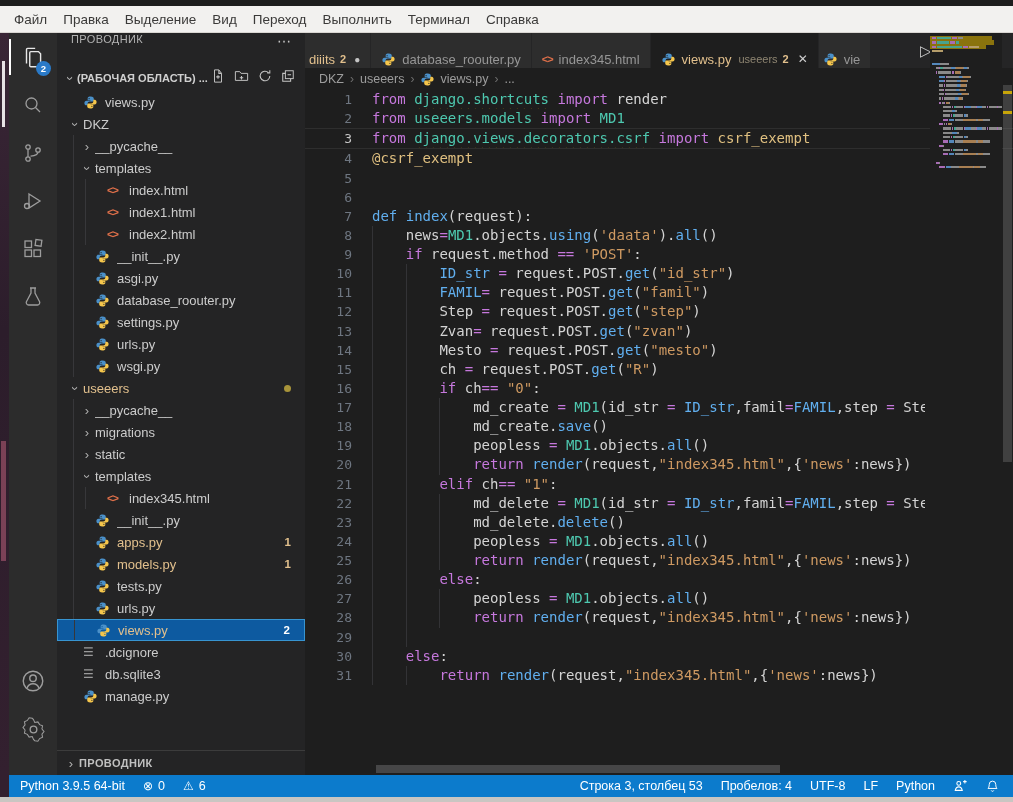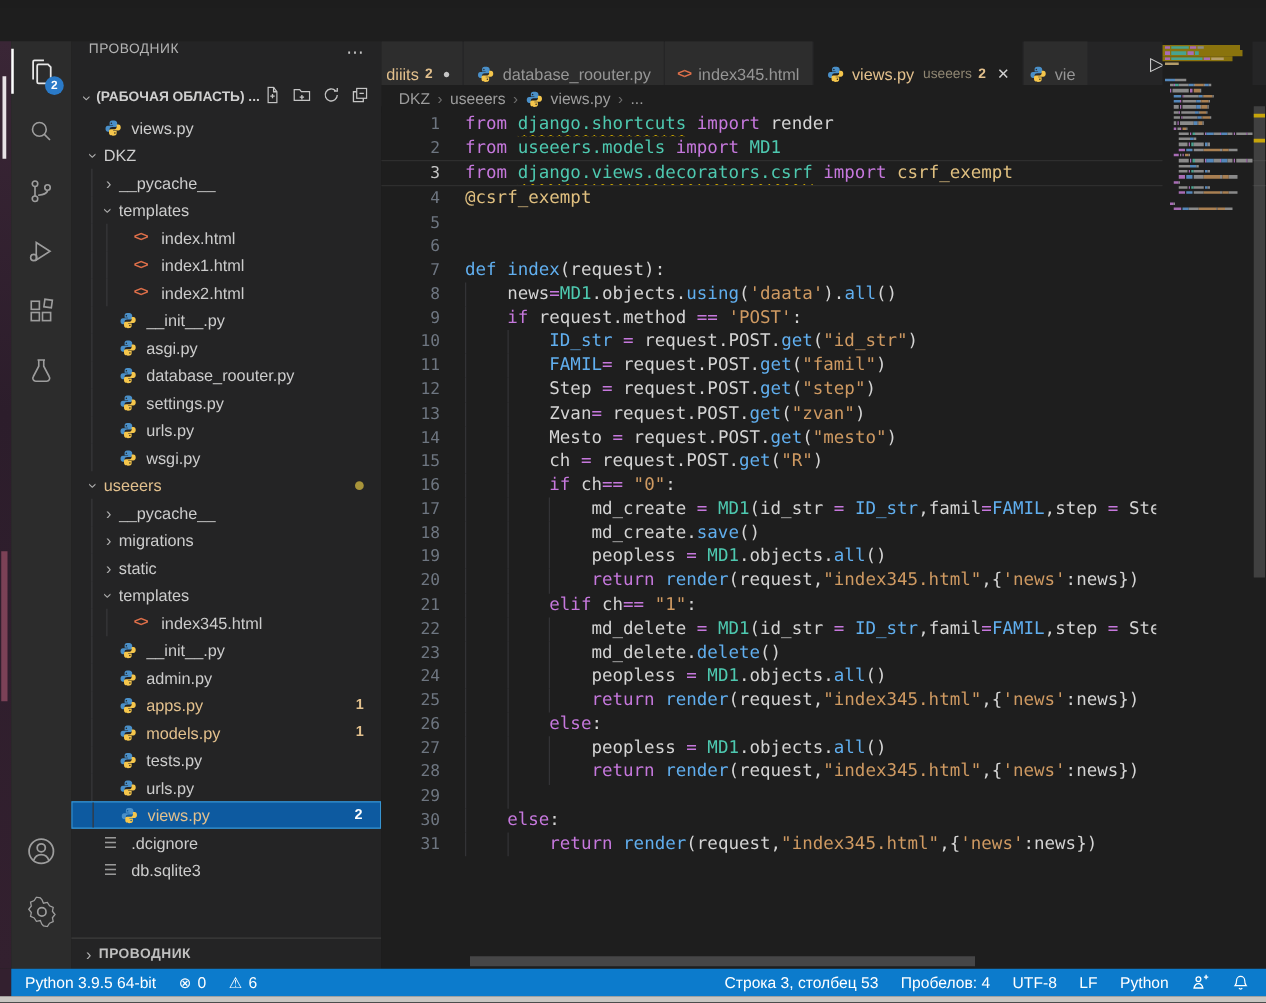--- a/index.html
+++ b/index.html
@@ -103,20 +103,30 @@
   .sb-item .ic{font-size:12px;}
   .bottom-strip{position:absolute;left:0;top:797px;width:1013px;height:5px;background:#c9c6c2;}
   .deskcorner{position:absolute;left:0;top:775px;width:9px;height:22px;background:#33202f;}
 </style>
 </head>
 <body>
 
 <div class="screen">
   <div class="top-strip"></div>
 
+  <div class="menubar">
+      <span class="menu-item">Файл</span>
+      <span class="menu-item">Правка</span>
+      <span class="menu-item">Выделение</span>
+      <span class="menu-item">Вид</span>
+      <span class="menu-item">Переход</span>
+      <span class="menu-item">Выполнить</span>
+      <span class="menu-item">Терминал</span>
+      <span class="menu-item">Справка</span>
+    </div>
 
   <div class="main">
     <div class="desk-strip">
       <div class="seg1"></div>
       <div class="seg2"></div>
     </div>
 
     <div class="activitybar">
       <div class="act-item active" style="top:0">
         <svg width="26" height="26" viewBox="0 0 24 24">
@@ -363,31 +373,20 @@
           </div>
           <div class="tree-row" style="padding-left: 22px;">
             <div class="tree-guide" style="left: 16px;"></div>
             <span class="chev"></span>
             <span class="ficon">
               <svg width="15" height="15" viewBox="0 0 32 32">
                 <path fill="#4a90c9" d="M16 3c-6 0-6 3-6 5v3h6v1H7c-2.5 0-4 2-4 5s1.5 5 4 5h3v-4c0-2.5 2-4 4.5-4H20c2 0 3-1.5 3-3V8c0-2-1-5-7-5zm-3 3.5a1.3 1.3 0 1 1 0 2.6 1.3 1.3 0 0 1 0-2.6z"></path>
                 <path fill="#f5c64c" d="M16 29c6 0 6-3 6-5v-3h-6v-1h9c2.5 0 4-2 4-5s-1.5-5-4-5h-3v4c0 2.5-2 4-4.5 4H12c-2 0-3 1.5-3 3v3c0 2 1 5 7 5zm3-3.5a1.3 1.3 0 1 1 0-2.6 1.3 1.3 0 0 1 0 2.6z"></path>
               </svg>
             </span>
-            <span class="lbl">admin.py</span>
-          </div>
-          <div class="tree-row" style="padding-left: 22px;">
-            <div class="tree-guide" style="left: 16px;"></div>
-            <span class="chev"></span>
-            <span class="ficon">
-              <svg width="15" height="15" viewBox="0 0 32 32">
-                <path fill="#4a90c9" d="M16 3c-6 0-6 3-6 5v3h6v1H7c-2.5 0-4 2-4 5s1.5 5 4 5h3v-4c0-2.5 2-4 4.5-4H20c2 0 3-1.5 3-3V8c0-2-1-5-7-5zm-3 3.5a1.3 1.3 0 1 1 0 2.6 1.3 1.3 0 0 1 0-2.6z"></path>
-                <path fill="#f5c64c" d="M16 29c6 0 6-3 6-5v-3h-6v-1h9c2.5 0 4-2 4-5s-1.5-5-4-5h-3v4c0 2.5-2 4-4.5 4H12c-2 0-3 1.5-3 3v3c0 2 1 5 7 5zm3-3.5a1.3 1.3 0 1 1 0-2.6 1.3 1.3 0 0 1 0 2.6z"></path>
-              </svg>
-            </span>
             <span class="lbl warn">apps.py</span>
             <span class="badge">1</span>
           </div>
           <div class="tree-row" style="padding-left: 22px;">
             <div class="tree-guide" style="left: 16px;"></div>
             <span class="chev"></span>
             <span class="ficon">
               <svg width="15" height="15" viewBox="0 0 32 32">
                 <path fill="#4a90c9" d="M16 3c-6 0-6 3-6 5v3h6v1H7c-2.5 0-4 2-4 5s1.5 5 4 5h3v-4c0-2.5 2-4 4.5-4H20c2 0 3-1.5 3-3V8c0-2-1-5-7-5zm-3 3.5a1.3 1.3 0 1 1 0 2.6 1.3 1.3 0 0 1 0-2.6z"></path>
                 <path fill="#f5c64c" d="M16 29c6 0 6-3 6-5v-3h-6v-1h9c2.5 0 4-2 4-5s-1.5-5-4-5h-3v4c0 2.5-2 4-4.5 4H12c-2 0-3 1.5-3 3v3c0 2 1 5 7 5zm3-3.5a1.3 1.3 0 1 1 0-2.6 1.3 1.3 0 0 1 0 2.6z"></path>
@@ -436,20 +435,30 @@
               <span class="file-glyph">☰</span>
             </span>
             <span class="lbl">.dcignore</span>
           </div>
           <div class="tree-row" style="padding-left: 10px;">
             <span class="chev"></span>
             <span class="ficon">
               <span class="file-glyph">☰</span>
             </span>
             <span class="lbl">db.sqlite3</span>
+          </div>
+          <div class="tree-row" style="padding-left: 10px;">
+            <span class="chev"></span>
+            <span class="ficon">
+              <svg width="15" height="15" viewBox="0 0 32 32">
+                <path fill="#4a90c9" d="M16 3c-6 0-6 3-6 5v3h6v1H7c-2.5 0-4 2-4 5s1.5 5 4 5h3v-4c0-2.5 2-4 4.5-4H20c2 0 3-1.5 3-3V8c0-2-1-5-7-5zm-3 3.5a1.3 1.3 0 1 1 0 2.6 1.3 1.3 0 0 1 0-2.6z"></path>
+                <path fill="#f5c64c" d="M16 29c6 0 6-3 6-5v-3h-6v-1h9c2.5 0 4-2 4-5s-1.5-5-4-5h-3v4c0 2.5-2 4-4.5 4H12c-2 0-3 1.5-3 3v3c0 2 1 5 7 5zm3-3.5a1.3 1.3 0 1 1 0-2.6 1.3 1.3 0 0 1 0 2.6z"></path>
+              </svg>
+            </span>
+            <span class="lbl">manage.py</span>
           </div>
         </div>
       <div class="structure-row">
         <span class="chev">›</span>
         <span class="txt">ПРОВОДНИК</span>
       </div>
     </div>
 
     <div class="editor">
       <div class="tabbar" id="tabbar">

